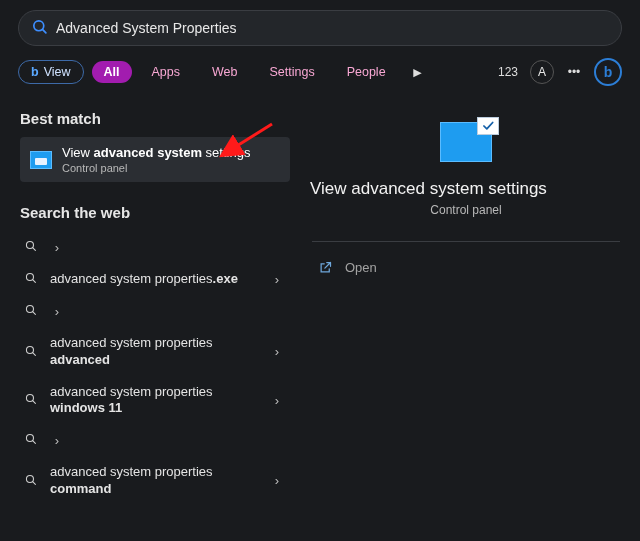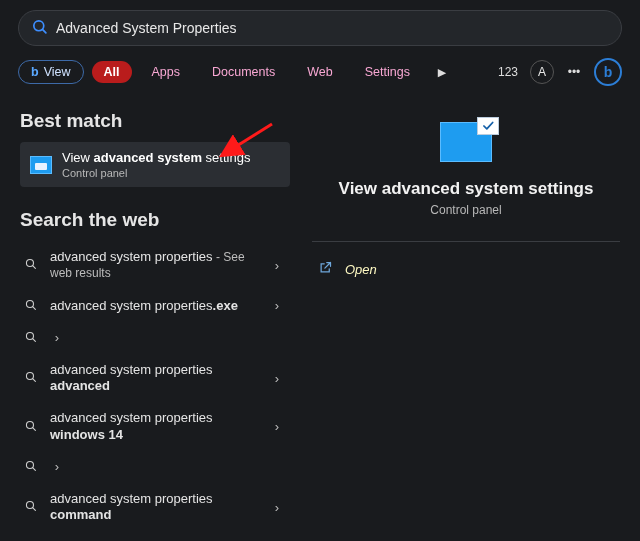--- a/index.html
+++ b/index.html
@@ -42,21 +42,21 @@
   .pill {
     border-radius: 14px;
     padding: 4px 12px;
     font-size: 12.5px;
     display: flex;
     align-items: center;
     gap: 5px;
     cursor: pointer;
   }
   .pill.outline { border: 1px solid #3d6aa8; color: #cfe2ff; }
-  .pill.active  { background: #b91c1c; color: #fff; font-weight: 600; }
+  .pill.active  { background: #a21caf; color: #fff; font-weight: 600; }
   .pill.plain   { color: #f9a8d4; }
   .spacer { flex: 1; }
   .tool-icon {
     width: 24px; height: 24px;
     display: flex; align-items: center; justify-content: center;
     font-size: 12px; color: #ddd; cursor: pointer;
   }
   .circle-tool {
     width: 24px; height: 24px;
     border-radius: 50%;
@@ -74,21 +74,21 @@
   .cols { display: flex; }
   .left-col {
     width: 296px;
     padding: 6px 0 0 20px;
   }
   .right-col {
     flex: 1;
     padding: 14px 18px 0 14px;
   }
   .section-title {
-    font-size: 19px;
+    font-size: 15px;
     font-weight: 600;
     color: #e6e6e6;
     margin: 8px 0 10px 0;
   }
   
   .best-card {
     background: #2b2e33;
     border-radius: 4px;
     display: flex;
     align-items: center;
@@ -153,46 +153,44 @@
   .big-icon .check-card {
     position: absolute;
     top: -6px; right: -8px;
     width: 22px; height: 18px;
     background: #fff;
     border: 1px solid #bcd;
     display: flex; align-items: center; justify-content: center;
   }
   .big-icon .check-card svg { width: 14px; height: 14px; }
   .right-col h2 {
-    text-align: center;
     font-size: 17px;
-    font-weight: 700;
+    font-weight: 400;
     color: #f2f2f2;
     margin-top: 17px;
   }
   .right-col .sub {
     text-align: center;
     font-size: 12px;
     color: #b8b8b8;
     margin-top: 4px;
   }
   .divider {
     height: 1px;
     background: #3a3d42;
     margin: 24px 2px 8px 2px;
   }
   .open-row {
     display: flex;
-    align-items: center;
+    align-items: flex-start;
     gap: 12px;
     padding: 10px 8px;
     font-size: 13px;
-    color: #fef9c3;
+    color: #a3a3a3;
     cursor: pointer;
-    font-style: italic;
   }
   .open-row svg { width: 15px; height: 15px; }
   
   .arrow-svg {
     position: absolute;
     top: 118px;
     left: 210px;
     width: 70px;
     height: 50px;
     pointer-events: none;
@@ -216,27 +214,27 @@
     <span style="color:#5aa8ff;font-weight:bold;">b</span>
     <span>View</span>
   </div>
   <div class="pill active">
     <span>All</span>
   </div>
   <div class="pill plain">
     <span>Apps</span>
   </div>
   <div class="pill plain">
-    <span>Documents</span>
-  </div>
-  <div class="pill plain">
     <span>Web</span>
   </div>
   <div class="pill plain">
     <span>Settings</span>
+  </div>
+  <div class="pill plain">
+    <span>People</span>
   </div>
   <div class="tool-icon" style="font-size:11px;">▶</div>
   <div class="spacer"></div>
   <div class="tool-icon" style="gap:4px;display:flex;align-items:center;">
     <span>123</span>
     <svg width="13" height="13" viewBox="0 0 24 24">
       <path fill="none" stroke="#ddd" stroke-width="2" d="M7 4h10v5a5 5 0 0 1-10 0V4z M9 14v4h6v-4 M7 20h10 M5 5H3v2a3 3 0 0 0 3 3 M19 5h2v2a3 3 0 0 1-3 3"></path>
     </svg>
   </div>
   <div class="circle-tool">
@@ -264,21 +262,20 @@
     </div>
 
     <div class="section-title" style="margin-top:22px;">Search the web</div>
 
     <div id="web-list">
         <div class="web-item">
           <span class="si"><svg width="13" height="13" viewBox="0 0 24 24">
               <circle cx="11" cy="11" r="6.5" fill="none" stroke="#cfcfcf" stroke-width="2"></circle>
               <line x1="16" y1="16" x2="21" y2="21" stroke="#cfcfcf" stroke-width="2" stroke-linecap="round"></line>
             </svg></span>
-          <span class="wt"><span>advanced system properties</span><span class="suffix"> - See web results</span></span>
           <span class="chev">›</span>
         </div>
         <div class="web-item">
           <span class="si"><svg width="13" height="13" viewBox="0 0 24 24">
               <circle cx="11" cy="11" r="6.5" fill="none" stroke="#cfcfcf" stroke-width="2"></circle>
               <line x1="16" y1="16" x2="21" y2="21" stroke="#cfcfcf" stroke-width="2" stroke-linecap="round"></line>
             </svg></span>
           <span class="wt"><span>advanced system properties</span><b>.exe</b></span>
           <span class="chev">›</span>
         </div>
@@ -295,21 +292,21 @@
               <line x1="16" y1="16" x2="21" y2="21" stroke="#cfcfcf" stroke-width="2" stroke-linecap="round"></line>
             </svg></span>
           <span class="wt"><span>advanced system properties </span><b>advanced</b></span>
           <span class="chev">›</span>
         </div>
         <div class="web-item">
           <span class="si"><svg width="13" height="13" viewBox="0 0 24 24">
               <circle cx="11" cy="11" r="6.5" fill="none" stroke="#cfcfcf" stroke-width="2"></circle>
               <line x1="16" y1="16" x2="21" y2="21" stroke="#cfcfcf" stroke-width="2" stroke-linecap="round"></line>
             </svg></span>
-          <span class="wt"><span>advanced system properties </span><b>windows 14</b></span>
+          <span class="wt"><span>advanced system properties </span><b>windows 11</b></span>
           <span class="chev">›</span>
         </div>
         <div class="web-item">
           <span class="si"><svg width="13" height="13" viewBox="0 0 24 24">
               <circle cx="11" cy="11" r="6.5" fill="none" stroke="#cfcfcf" stroke-width="2"></circle>
               <line x1="16" y1="16" x2="21" y2="21" stroke="#cfcfcf" stroke-width="2" stroke-linecap="round"></line>
             </svg></span>
           <span class="chev">›</span>
         </div>
         <div class="web-item">

